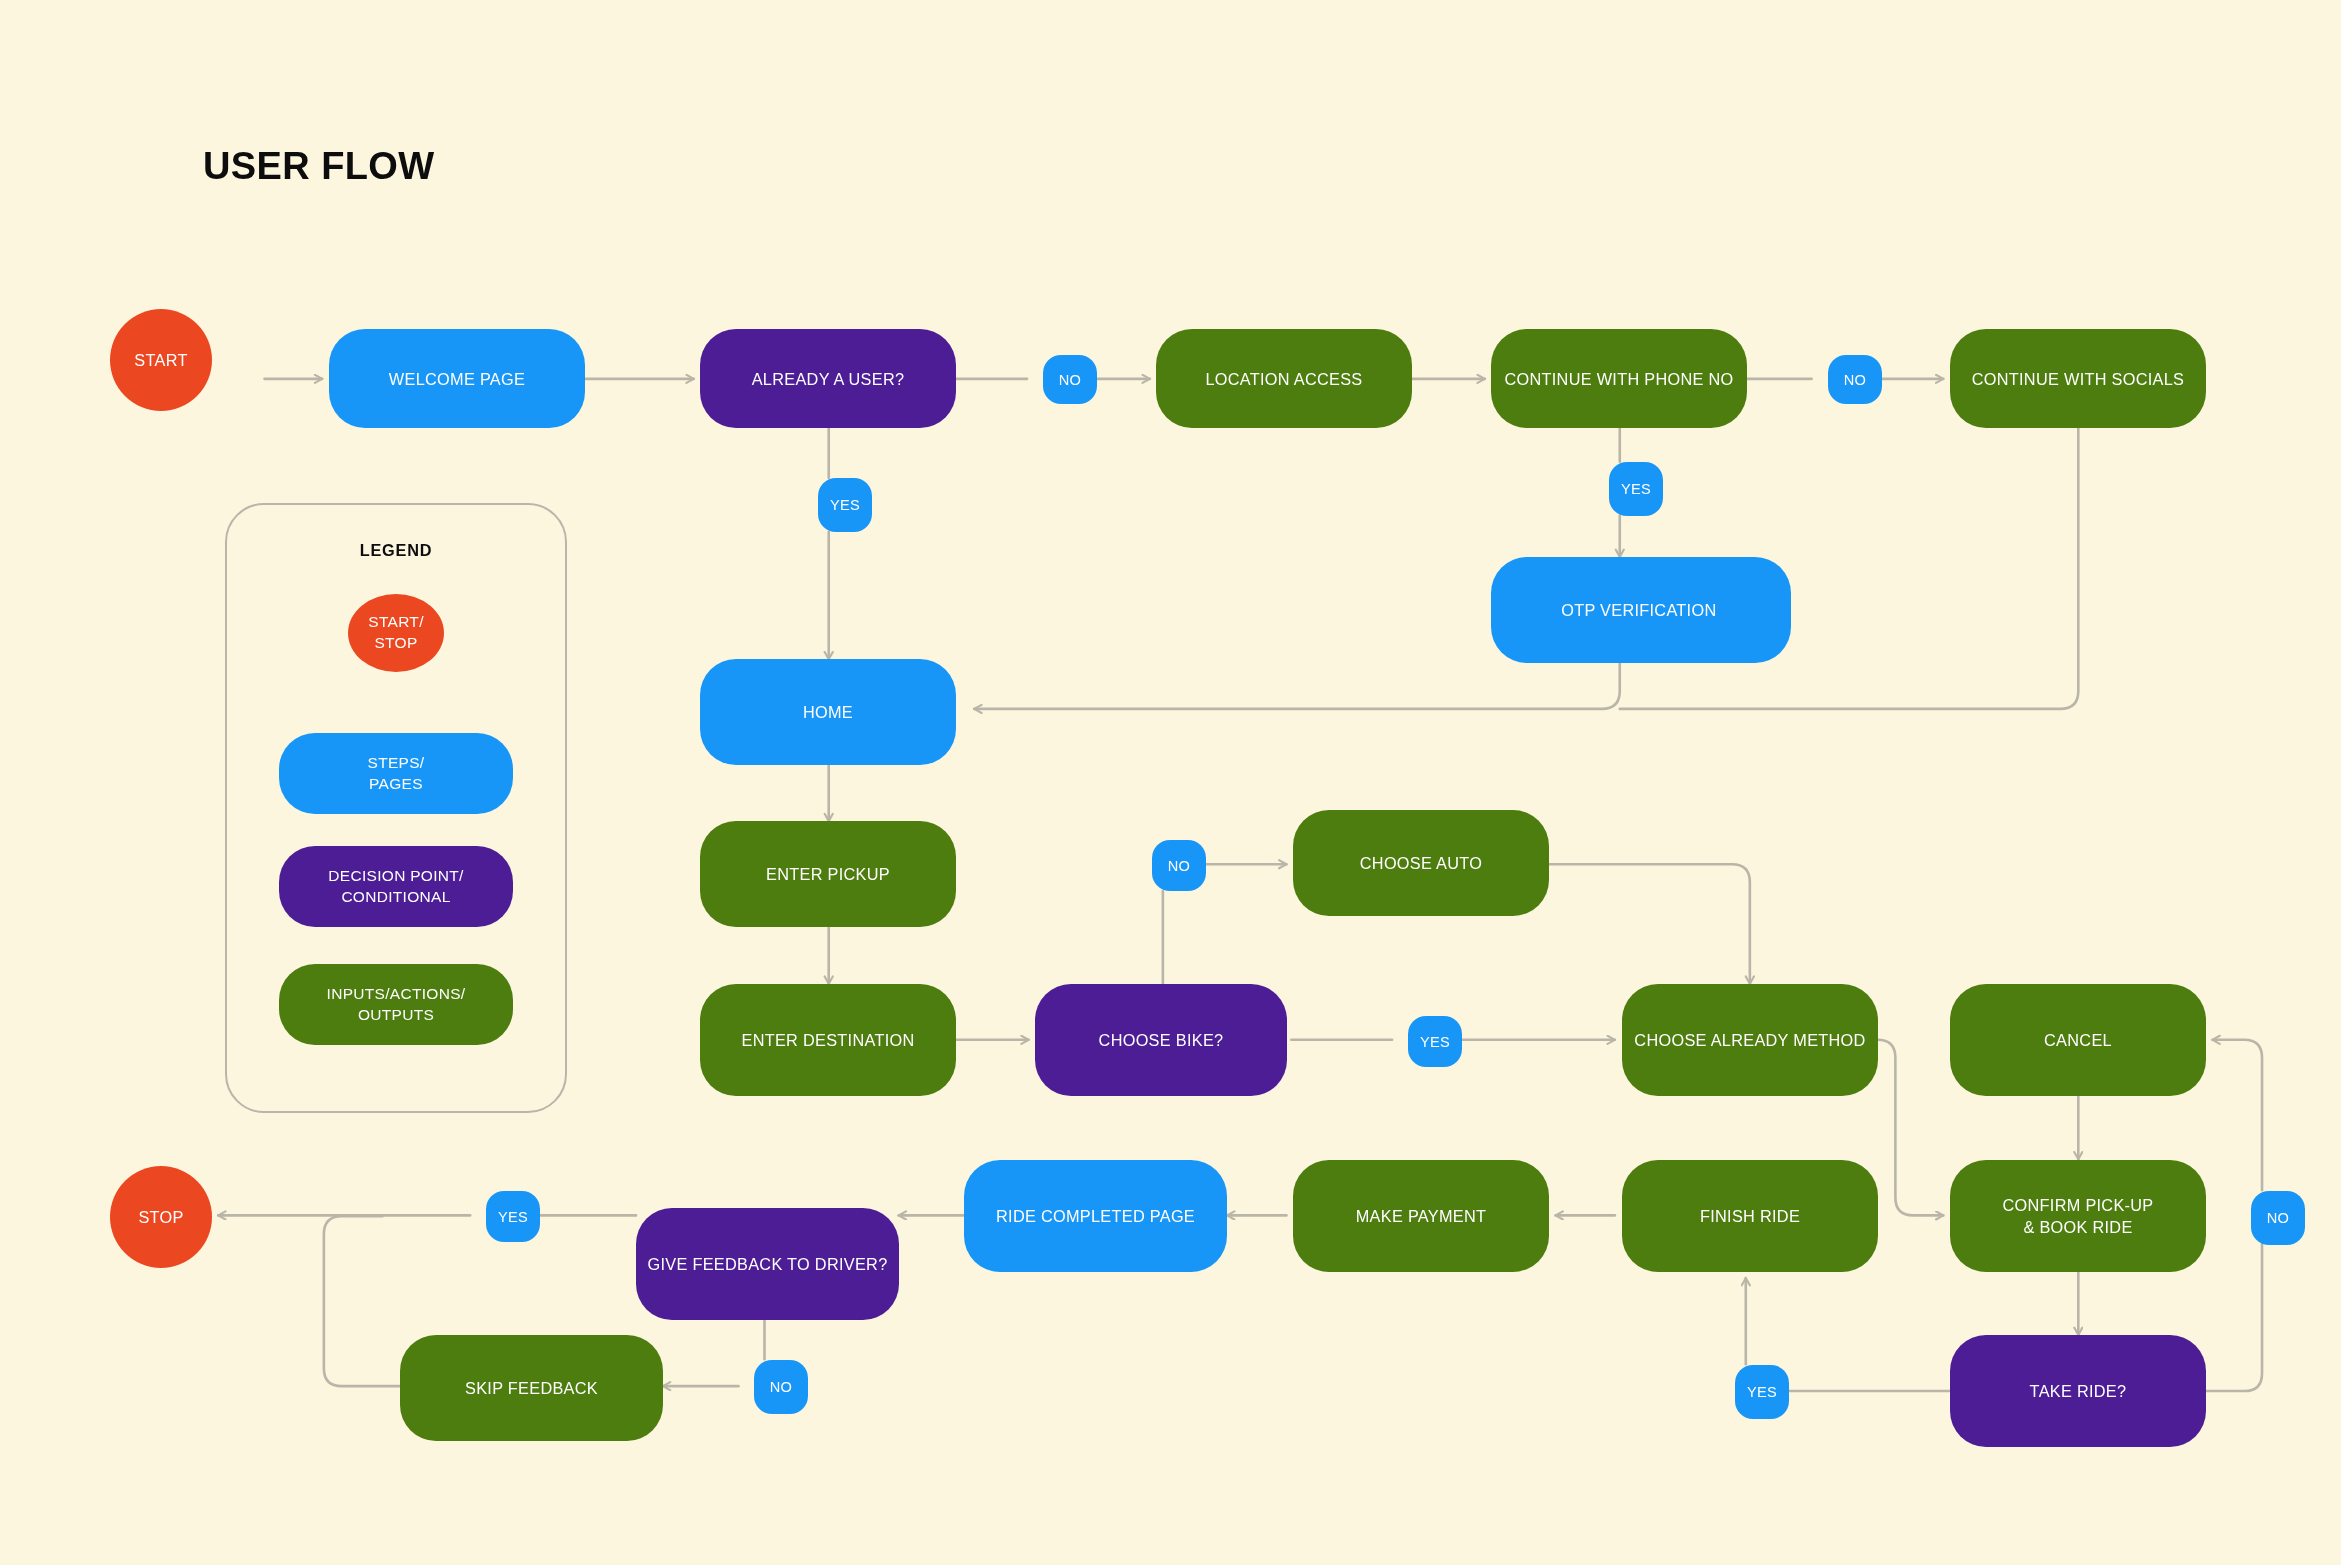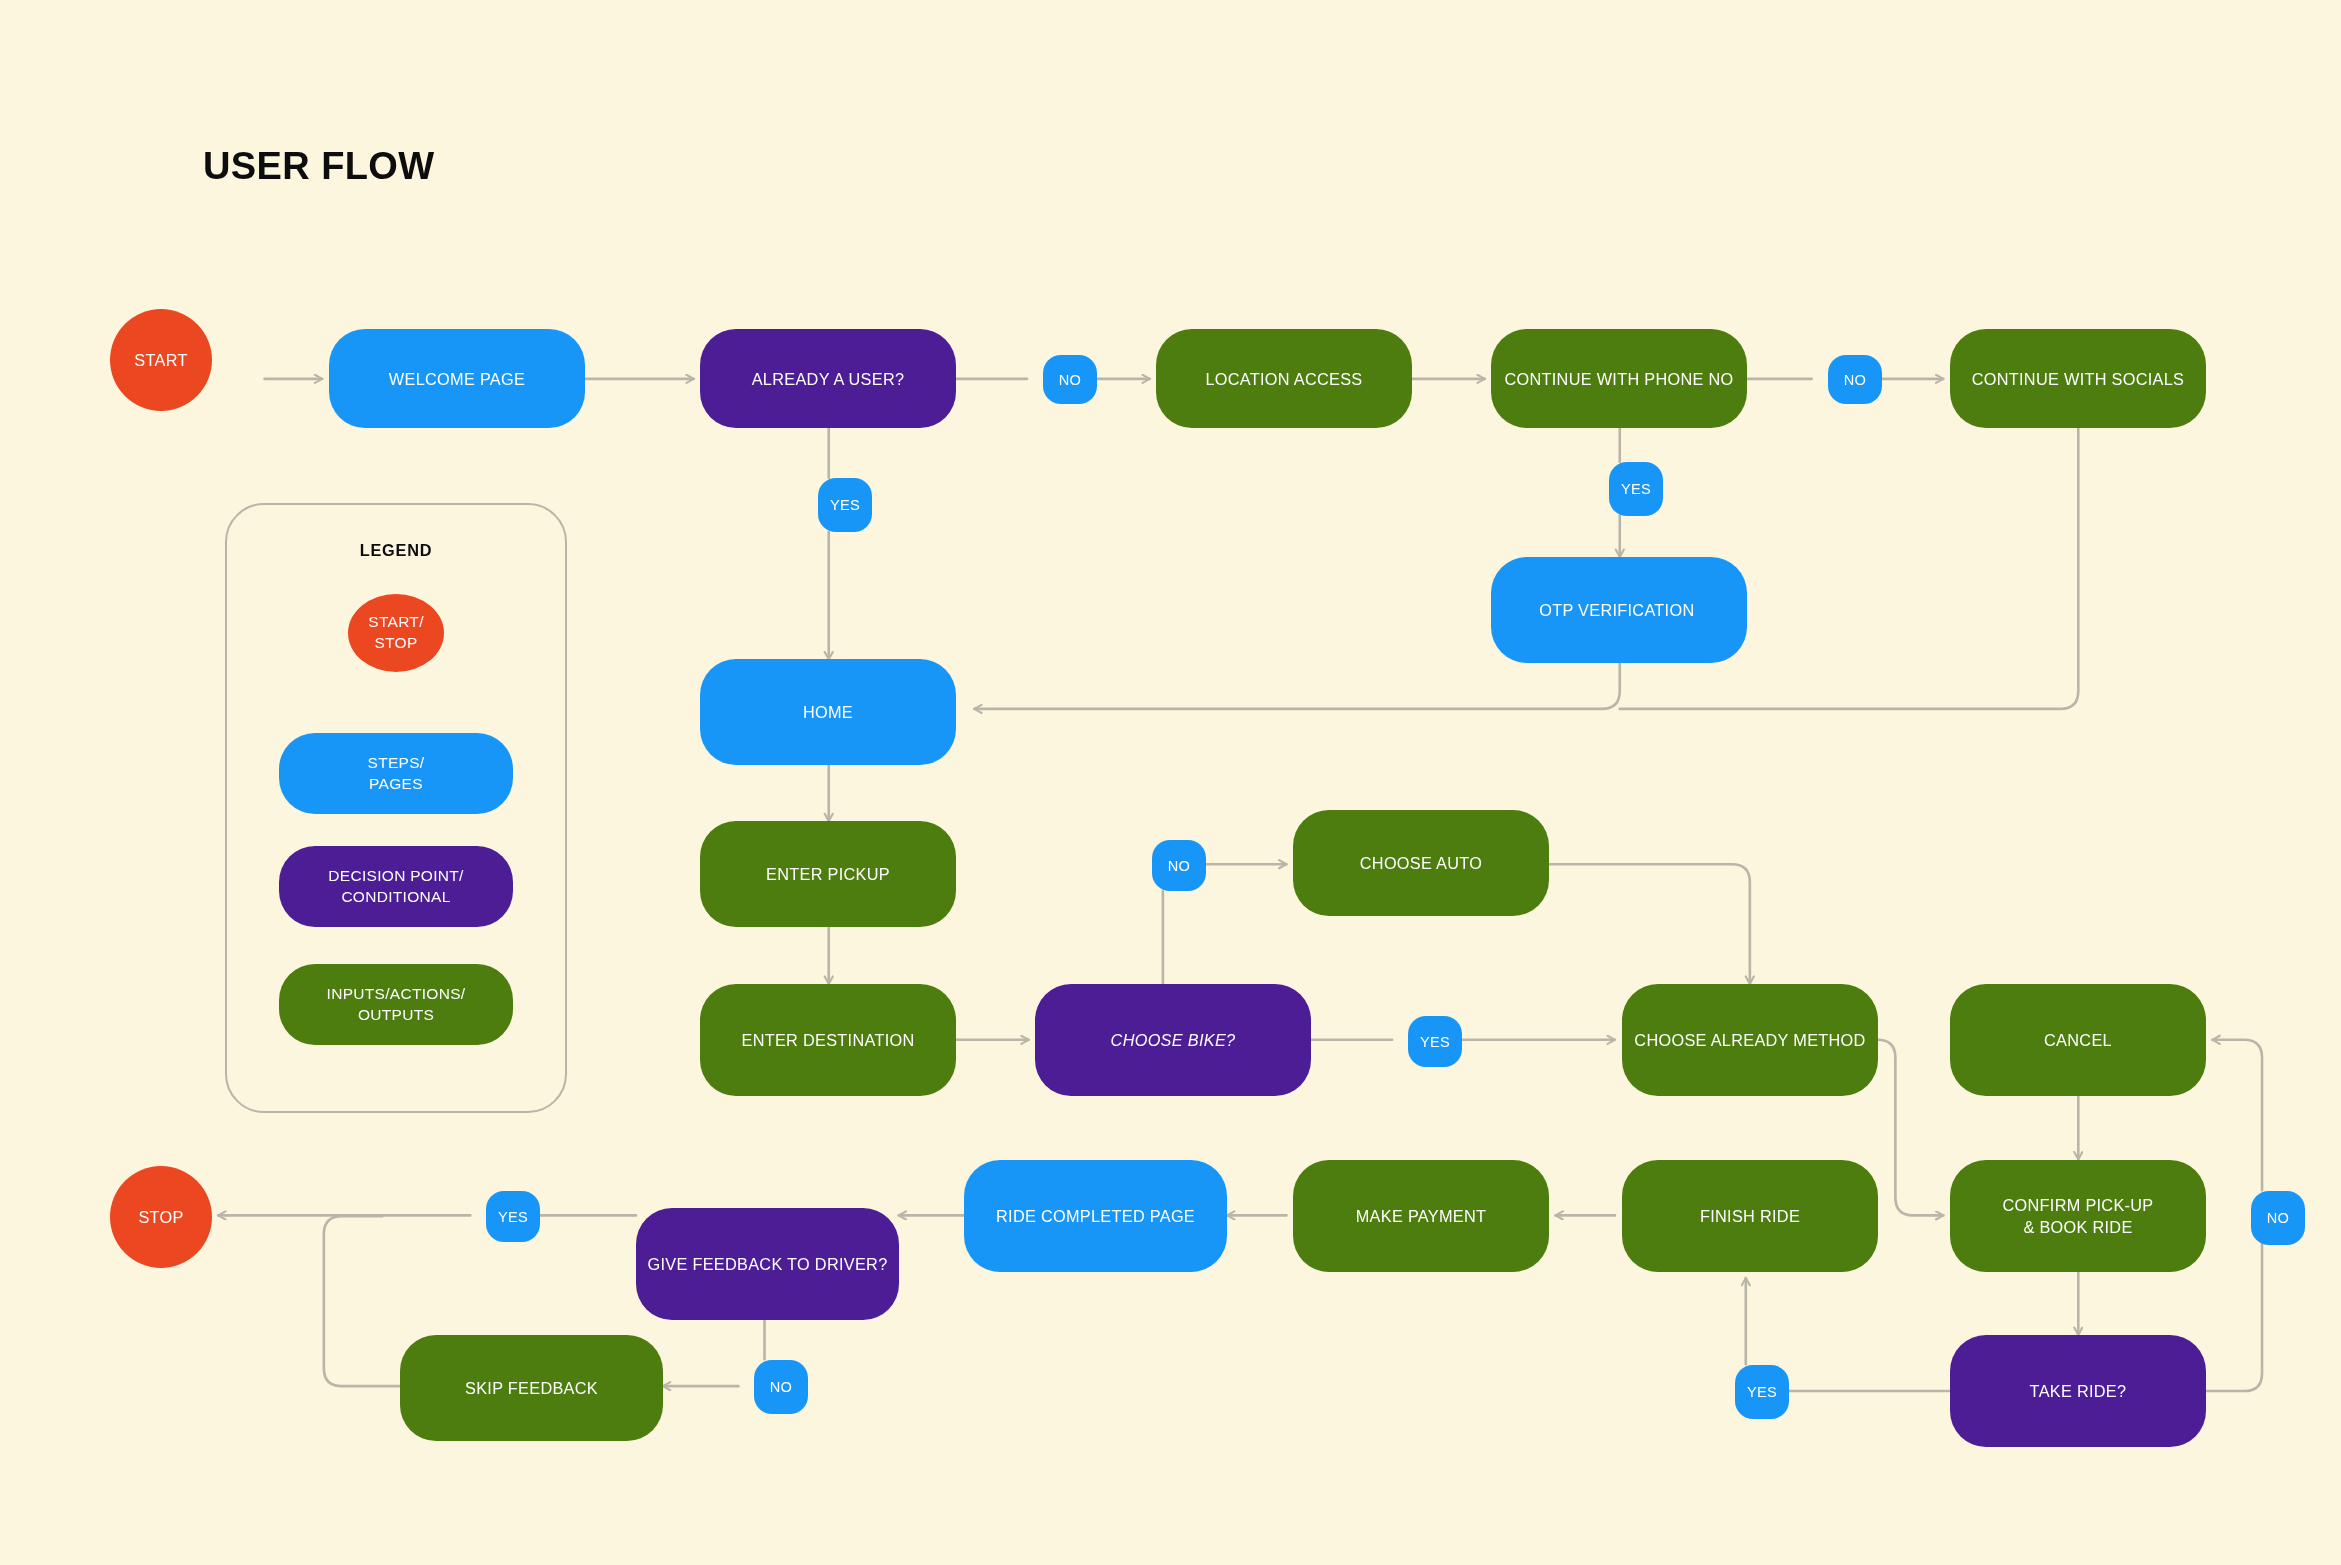--- a/index.html
+++ b/index.html
@@ -213,29 +213,29 @@
   <div class="node rect c-page" style="left:329px; top:329px; width:256px; height:99px;">WELCOME PAGE</div>
 
   <div class="node rect c-dec" style="left:700px; top:329px; width:256px; height:99px;">ALREADY A USER?</div>
 
   <div class="node rect c-act" style="left:1156px; top:329px; width:256px; height:99px;">LOCATION ACCESS</div>
 
   <div class="node rect c-act" style="left:1491px; top:329px; width:256px; height:99px;">CONTINUE WITH PHONE NO</div>
 
   <div class="node rect c-act" style="left:1950px; top:329px; width:256px; height:99px;">CONTINUE WITH SOCIALS</div>
 
-  <div class="node rect c-page" style="left:1491px; top:557px; width:256px; height:106px;padding-left:7px;">OTP VERIFICATION</div>
+  <div class="node rect c-page" style="left:1491px; top:557px; width:300px; height:106px;padding-left:7px;">OTP VERIFICATION</div>
 
   <div class="node rect c-page" style="left:700px; top:659px; width:256px; height:106px;">HOME</div>
 
   <div class="node rect c-act" style="left:700px; top:821px; width:256px; height:106px;">ENTER PICKUP</div>
 
   <div class="node rect c-act" style="left:700px; top:984px; width:256px; height:112px;">ENTER DESTINATION</div>
 
-  <div class="node rect c-dec" style="left:1035px; top:984px; width:276px; height:112px;font-style:italic;">CHOOSE BIKE?</div>
+  <div class="node rect c-dec" style="left:1035px; top:984px; width:252px; height:112px;">CHOOSE BIKE?</div>
 
   <div class="node rect c-act" style="left:1293px; top:810px; width:256px; height:106px;">CHOOSE AUTO</div>
 
   <div class="node rect c-act" style="left:1622px; top:984px; width:256px; height:112px;">CHOOSE ALREADY METHOD</div>
 
   <div class="node rect c-act" style="left:1950px; top:984px; width:256px; height:112px;">CANCEL</div>
 
   <div class="node rect c-act" style="left:1950px; top:1160px; width:256px; height:112px;">CONFIRM PICK-UP
 &amp; BOOK RIDE</div>
 

